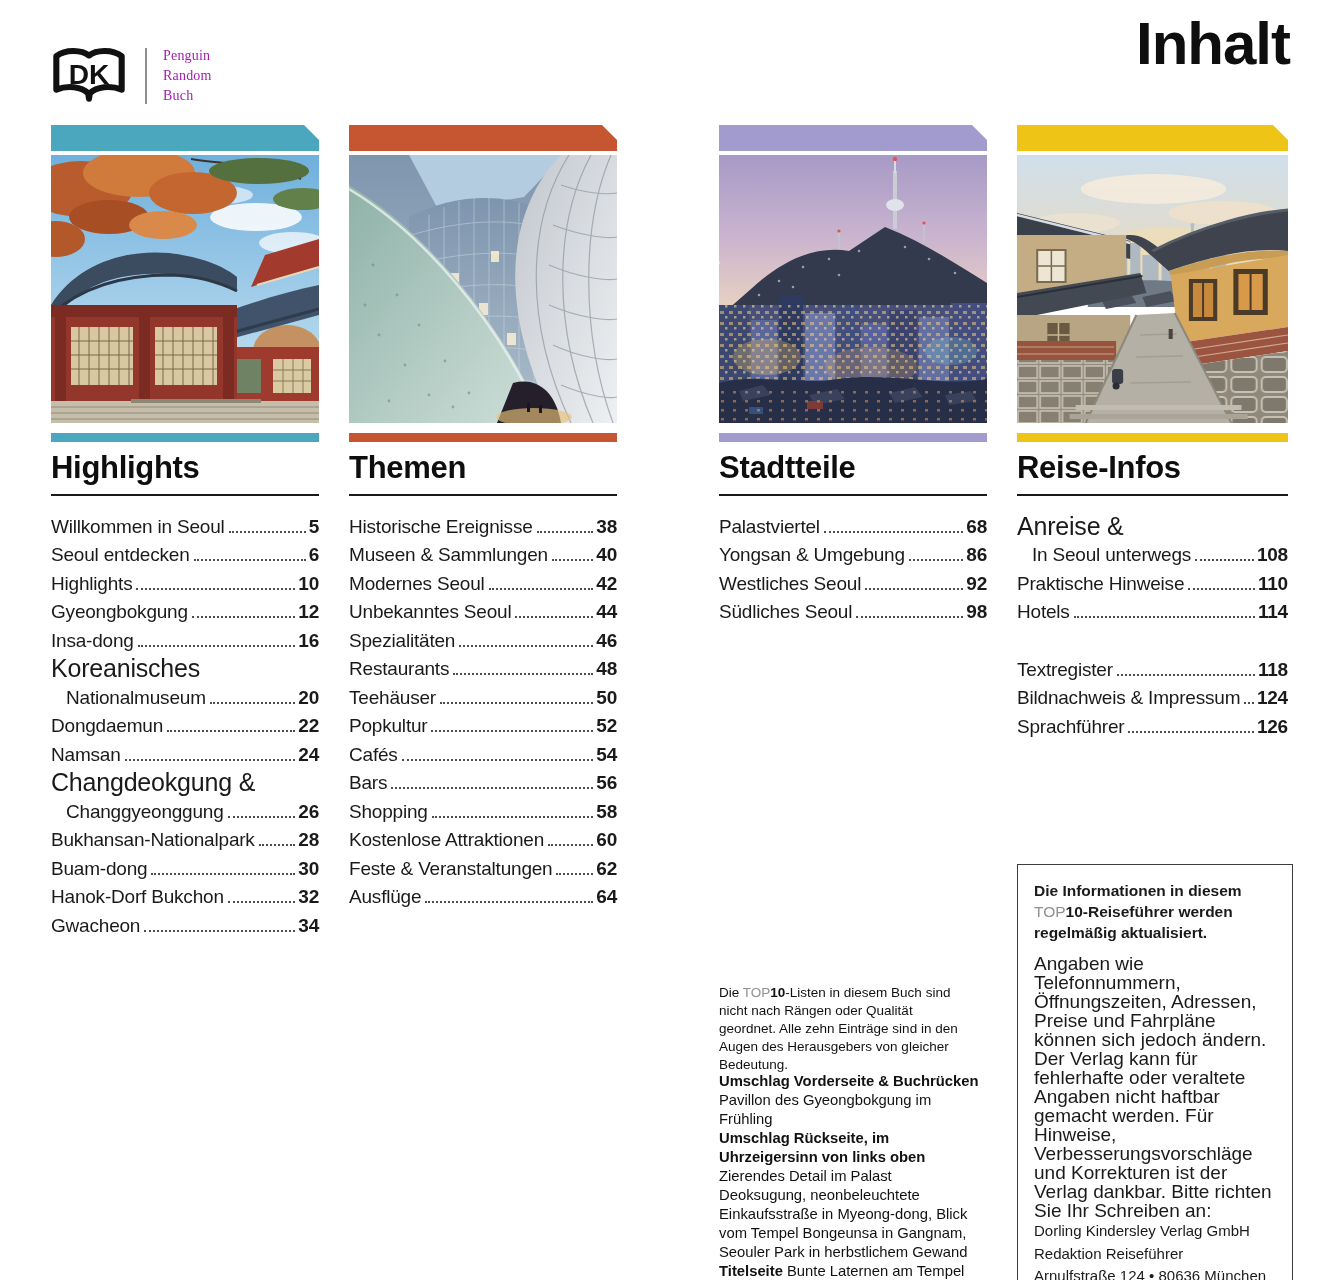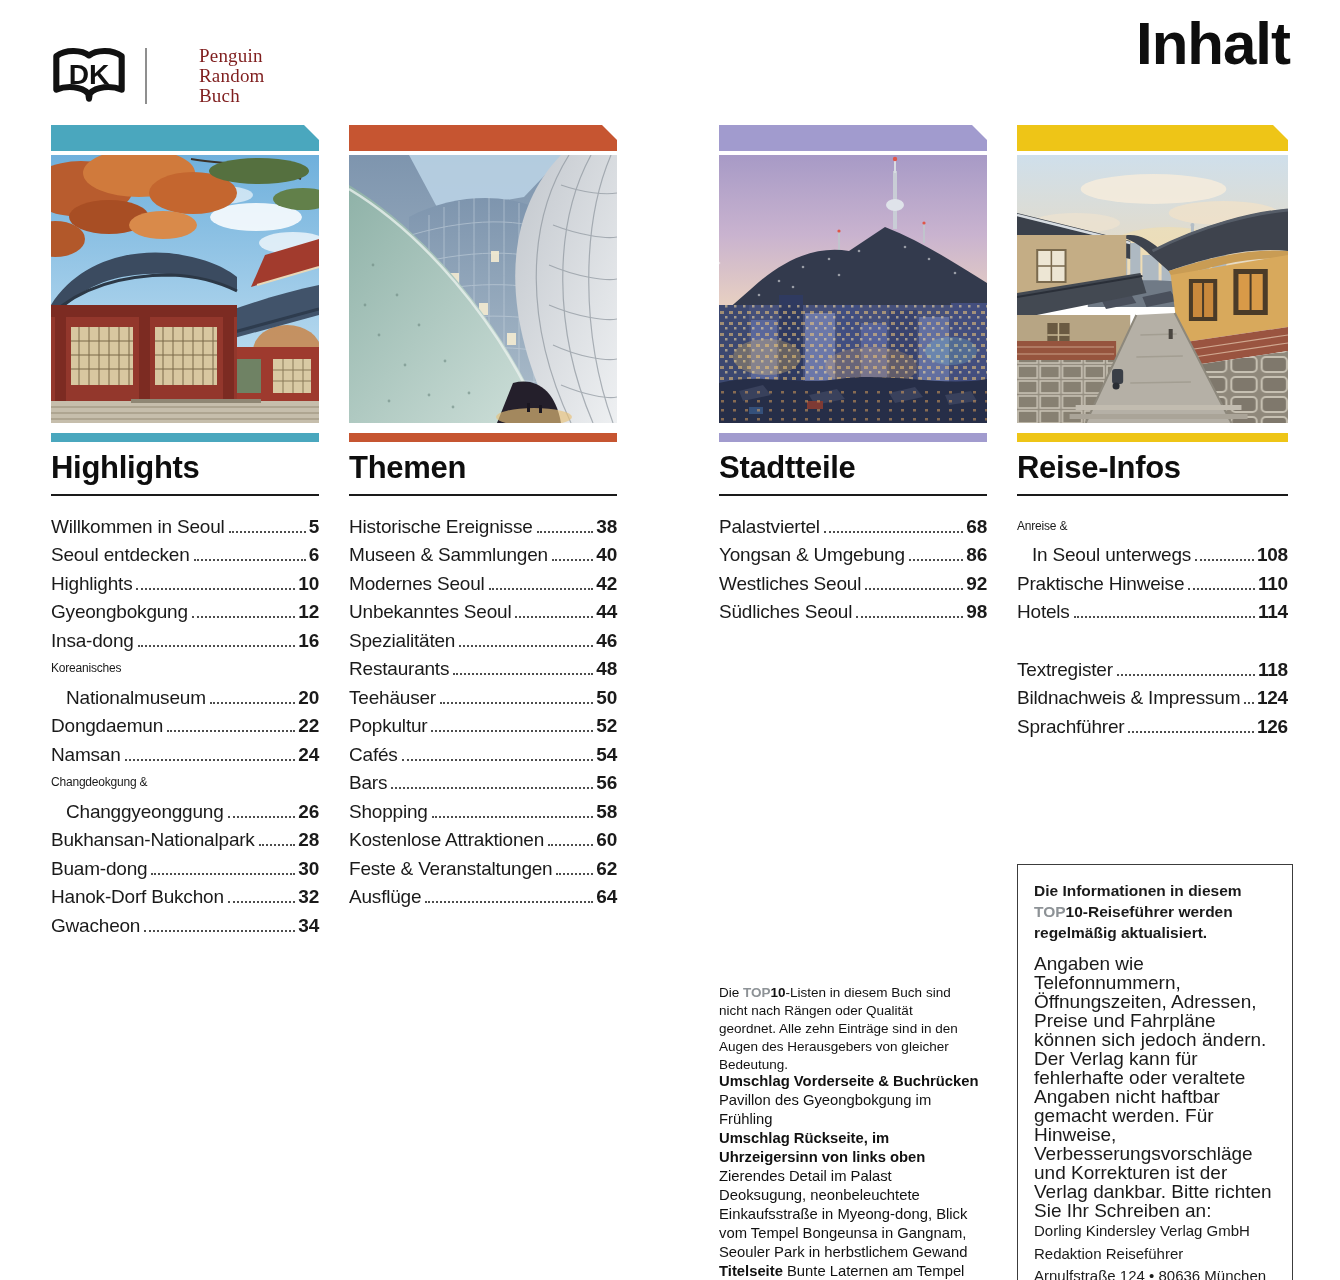--- a/index.html
+++ b/index.html
@@ -5,45 +5,45 @@
   html,body{margin:0;padding:0;background:#e8e8e8;}
   .page{
     position:relative;width:1340px;height:1280px;background:#ffffff;
     font-family:"Liberation Sans","DejaVu Sans",sans-serif;color:#1a1a1a;
     margin:0 auto;overflow:hidden;
   }
   
   .brand{position:absolute;left:51px;top:44px;display:flex;align-items:center;}
   .dk-logo{display:block;}
   .brand-divider{width:2px;height:56px;background:#8f8f8f;margin:0 16px 0 18px;}
-  .publisher{font-family:"Liberation Serif","DejaVu Serif",serif;font-size:19px;line-height:20px;color:#7f1d1d;letter-spacing:.2px;margin-left:36px;}
+  .publisher{font-family:"Liberation Serif","DejaVu Serif",serif;font-size:14px;line-height:20px;color:#a21caf;letter-spacing:.2px;}
   .page-title{position:absolute;right:50px;top:14px;font-size:60px;font-weight:bold;color:#0e0e0e;letter-spacing:-1px;line-height:1;}
   
   .col{position:absolute;top:125px;width:268px;}
   .col1{left:51px;}  .col2{left:349px;}  .col3{left:719px;}  .col4{left:1017px;width:271px;}
   .tab{height:26px;clip-path:polygon(0 0,calc(100% - 15px) 0,100% 15px,100% 100%,0 100%);}
   .photo{display:block;width:100%;height:268px;margin-top:4px;}
   .cbar{height:9px;margin-top:10px;}
   .sec-title{font-size:31px;font-weight:bold;margin:9px 0 0;letter-spacing:-.3px;color:#0e0e0e;line-height:1.1;}
   .rule{height:2px;background:#1a1a1a;margin-top:9px;}
   
   .toc{margin-top:13px;}
   .toc-row{display:flex;align-items:flex-end;height:28.5px;font-size:19px;letter-spacing:-.2px;}
   .toc-row span{line-height:23px;}
   .toc-row.indent{padding-left:15px;}
-  .toc-pre{height:28.5px;display:flex;align-items:flex-end;font-size:12px;line-height:23px;letter-spacing:-.2px;}
+  .toc-pre{height:28.5px;display:flex;align-items:flex-end;font-size:25px;line-height:23px;letter-spacing:-.2px;}
   .toc-label{white-space:nowrap;}
   .leader{flex:1;height:0;border-bottom:2px dotted #4d4d4d;margin:0 3px 5px 4px;min-width:8px;}
   .toc-page{font-weight:bold;}
   .toc-gap{height:29px;}
   
   .note{position:absolute;left:719px;top:984px;width:252px;font-size:13.5px;line-height:18px;color:#111;}
   .captions{position:absolute;left:719px;top:1072px;width:260px;font-size:14.8px;line-height:19px;color:#111;}
   .rb{font-weight:bold;}
-  .rl{color:#8d9296;font-weight:bold;}
+  .rl{color:#8d9296;}
   .info-box{position:absolute;left:1017px;top:864px;width:276px;border:1px solid #3c3c3c;
             padding:15px 16px 18px 16px;box-sizing:border-box;}
   .info-title{font-size:15.5px;line-height:21px;margin-bottom:11px;}
   .info-body{font-size:19px;line-height:19px;}
   .addr{font-size:15px;line-height:22.5px;}
 </style>
 </head>
 <body>
 
 <div class="page">

